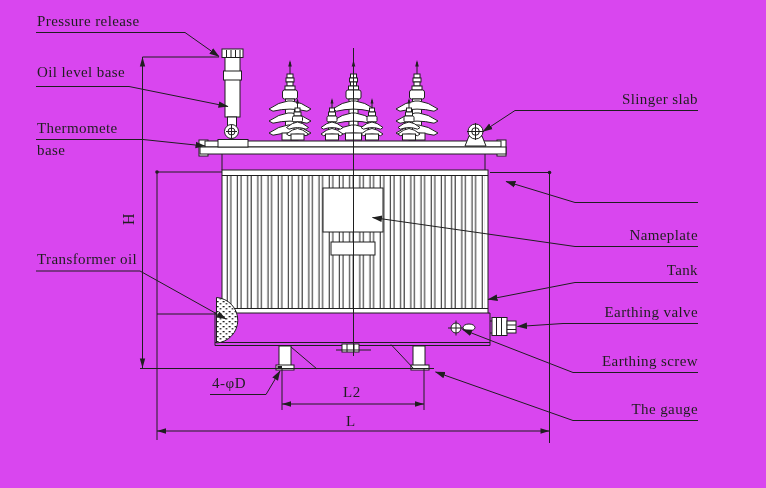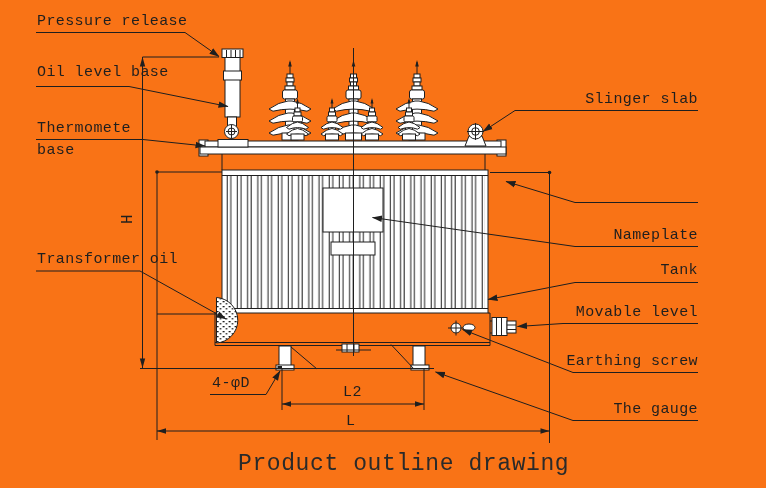--- a/index.html
+++ b/index.html
@@ -1,17 +1,17 @@
 <!DOCTYPE html>
 <html><head>
 <meta charset="utf-8">
 <style>
   html,body{margin:0;padding:0;background:#ffffff;}
-  .stage{position:relative;width:766px;height:488px;background:#f97316;
-         font-family:Liberation Mono, monospace;overflow:hidden;}
+  .stage{position:relative;width:766px;height:488px;background:#d946ef;
+         font-family:Liberation Serif, serif;overflow:hidden;}
   .stage svg{position:absolute;left:0;top:0;}
   .lbl{position:absolute;color:#1f1f1f;font-size:15px;letter-spacing:.4px;
        white-space:nowrap;line-height:19px;}
   .lbl.r{right:68px;text-align:left;}
   .lbl-h{left:116px;top:210px;width:24px;height:18px;text-align:center;
          transform:rotate(-90deg);font-size:16px;}
   .dim{letter-spacing:.5px;}
   .caption{position:absolute;left:238px;top:451px;font-size:23px;color:#2a2a2a;
            letter-spacing:.6px;white-space:nowrap;}
   .ln{stroke:#1f1f1f;fill:none;stroke-width:1;}
@@ -234,18 +234,17 @@
   <div class="lbl" style="left:37px;top:250px">Transformer oil</div>
 
   <div class="lbl lbl-h dim">H</div>
   <div class="lbl dim" style="left:212px;top:374px">4-φD</div>
   <div class="lbl dim" style="left:343px;top:383px">L2</div>
   <div class="lbl dim" style="left:346px;top:412px">L</div>
 
   <div class="lbl r" style="top:90px">Slinger slab</div>
   <div class="lbl r" style="top:226px">Nameplate</div>
   <div class="lbl r" style="top:261px">Tank</div>
-  <div class="lbl r" style="top:303px">Movable level</div>
+  <div class="lbl r" style="top:303px">Earthing valve</div>
   <div class="lbl r" style="top:352px">Earthing screw</div>
   <div class="lbl r" style="top:400px">The gauge</div>
 
-  <div class="caption">Product outline drawing</div>
 </div>
 
 </body></html>

